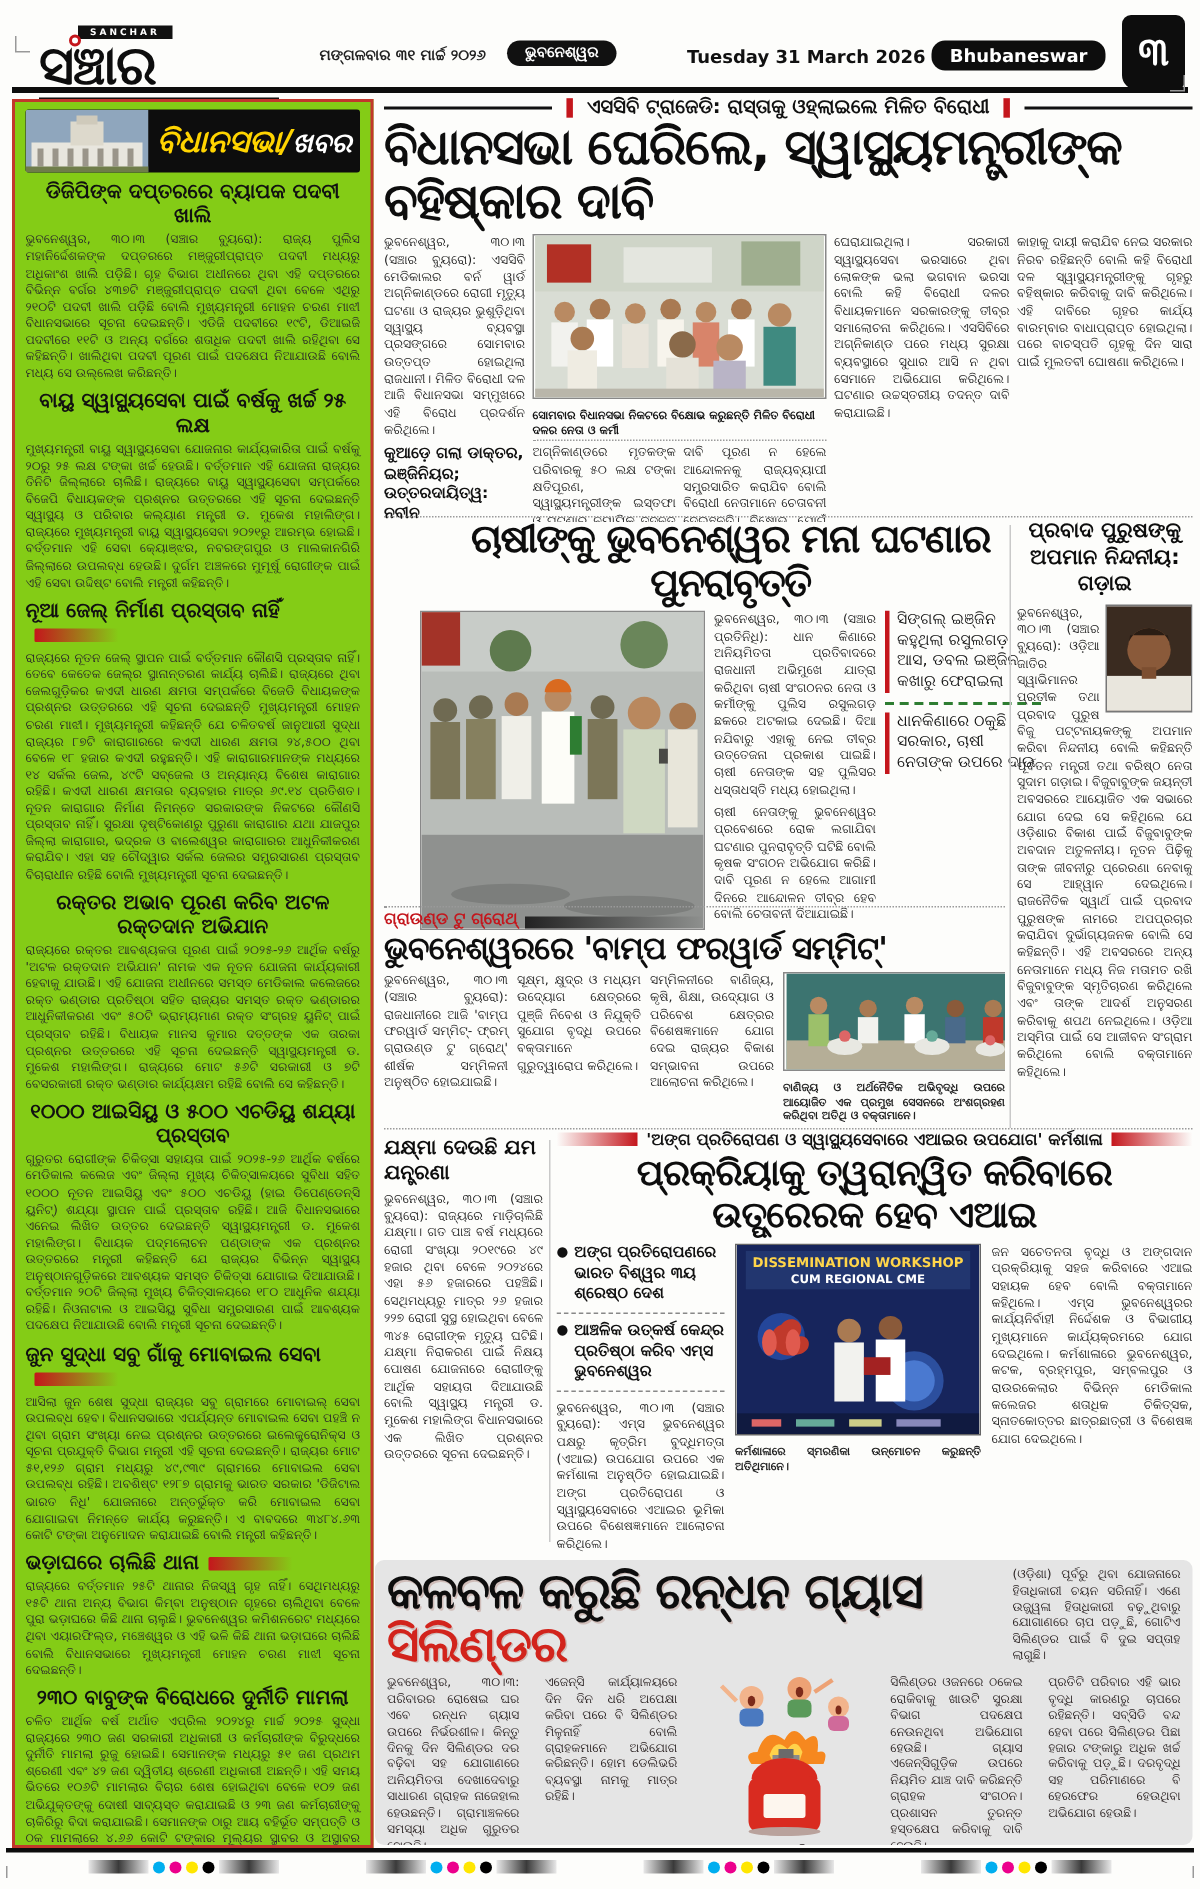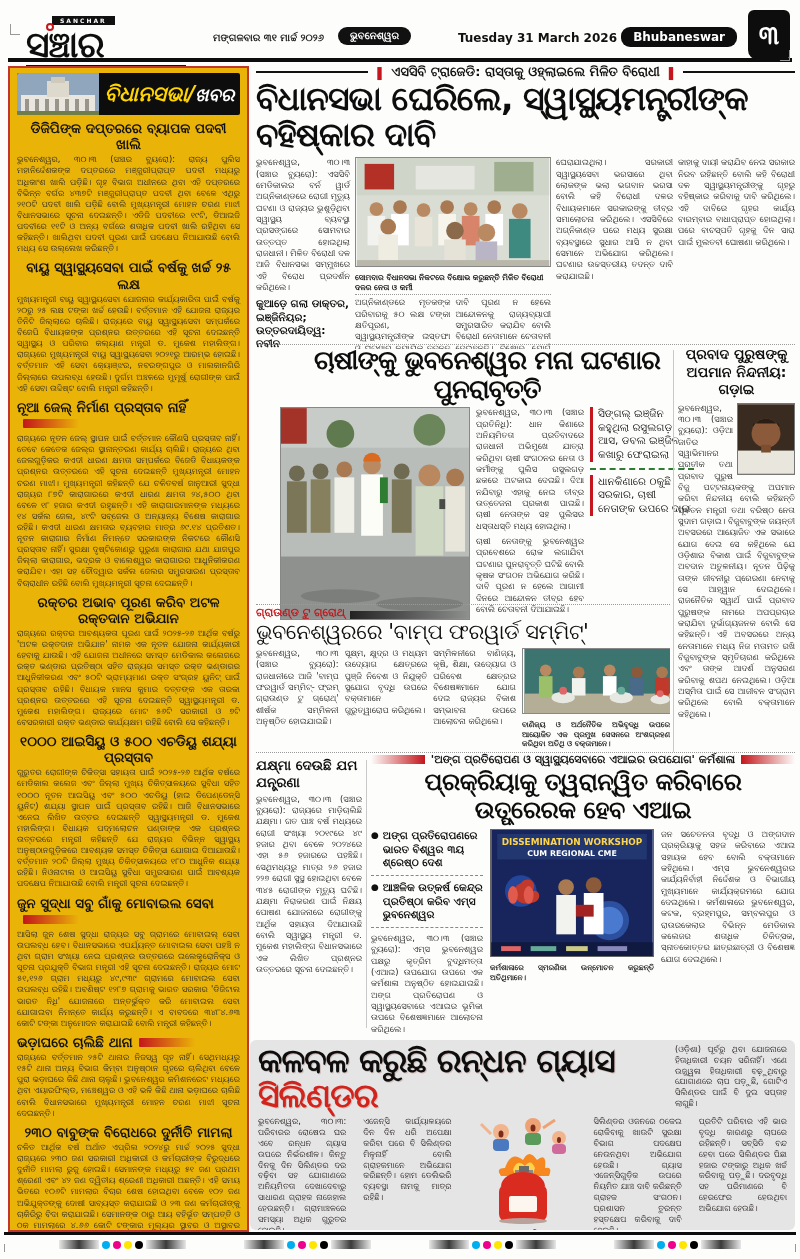--- a/index.html
+++ b/index.html
@@ -23,21 +23,21 @@
 
   
   .crop { background:#999; }
   .regs { left:0; right:0; top:1240px; display:flex; justify-content:space-around; padding:0 30px; }
   .reg-group { display:flex; align-items:center; gap:3px; }
   .ggrad { width:40px; height:9px; background:linear-gradient(90deg,#e8e8e8,#3a3a3a,#e8e8e8); }
   .dot { width:8px; height:8px; border-radius:50%; display:inline-block; }
   .bottom-rule { left:4px; right:4px; top:1232px; height:3px; background:#0d0d0d; }
 
   
-  .assembly { left:8px; top:66px; width:241px; height:1166px; border:2px solid #c2372c; background:#eab308; padding:5px 7px 4px; overflow:hidden; }
+  .assembly { left:8px; top:66px; width:241px; height:1166px; border:2px solid #c2372c; background:#84cc16; padding:5px 7px 4px; overflow:hidden; }
   .asm-header { background:#0d0d0d; height:42px; display:flex; align-items:center; border-radius:2px; overflow:hidden; margin-bottom:4px; }
   .asm-building { width:82px; height:100%; flex:none; }
   .asm-title { flex:1; text-align:center; font-style:italic; font-weight:bold; font-size:21px; line-height:1; white-space:nowrap; }
   .asm-title .t1 { color:#ffd400; }
   .asm-title .slash { color:#ffd400; font-weight:bold; }
   .asm-title .t2 { color:#fff; font-size:18px; }
   .asm-art h3 { font-size:13.5px; line-height:1.2; color:#111; margin:5px 0 2px; font-weight:bold; }
   .asm-art h3.center { text-align:center; }
   .asm-art p { font-size:8.3px; line-height:1.34; text-align:justify; color:#2a2a2a; }
   .redbar { display:inline-block; width:56px; height:9px; vertical-align:middle; margin-left:6px; background:linear-gradient(90deg,#c4161c,rgba(196,22,28,0)); border-radius:1px; }
@@ -77,22 +77,22 @@
   
   .gadei { left:678px; top:346px; width:117px; height:408px; overflow:hidden; }
   .gadei h2 { font-size:14px; font-weight:bold; line-height:1.25; text-align:center; color:#0d0d0d; margin-bottom:4px; }
   .gadei-photo { float:right; width:58px; height:72px; margin:0 0 3px 4px; border:1px solid #777; }
 
   
   .summit { left:256px; top:606px; width:414px; height:146px; }
   .summit-kickrow { display:flex; align-items:flex-end; gap:5px; margin-bottom:1px; }
   .summit-kicker { color:#c4161c; font-weight:bold; font-size:11px; white-space:nowrap; }
   .dark-grad { flex:0 0 120px; height:8px; background:linear-gradient(90deg,#222,rgba(34,34,34,0)); }
-  .summit-headline { font-size:21px; font-weight:normal; letter-spacing:-0.5px; color:#0d0d0d; margin-bottom:4px; }
-  .summit-body { display:flex; gap:6px; height:100px; overflow:hidden; }
+  .summit-headline { font-size:21px; font-weight:bold; letter-spacing:-0.5px; color:#0d0d0d; margin-bottom:4px; }
+  .summit-body { display:flex; gap:6px; height:100px; overflow:hidden;justify-content:flex-end; }
   .summit-body .scol { flex:1; }
   .summit-right { width:148px; flex:none; }
   .summit-photo { width:158px; height:66px; border:1px solid #888; }
   .summit-caption { font-size:7.4px; font-weight:bold; line-height:1.3; color:#222; margin-top:2px; text-align:justify; }
 
   
   .tb { left:256px; top:757px; width:106px; height:276px; overflow:hidden; }
   .tb h2 { font-size:13.5px; font-weight:bold; line-height:1.25; color:#0d0d0d; margin-bottom:3px; }
 
   

